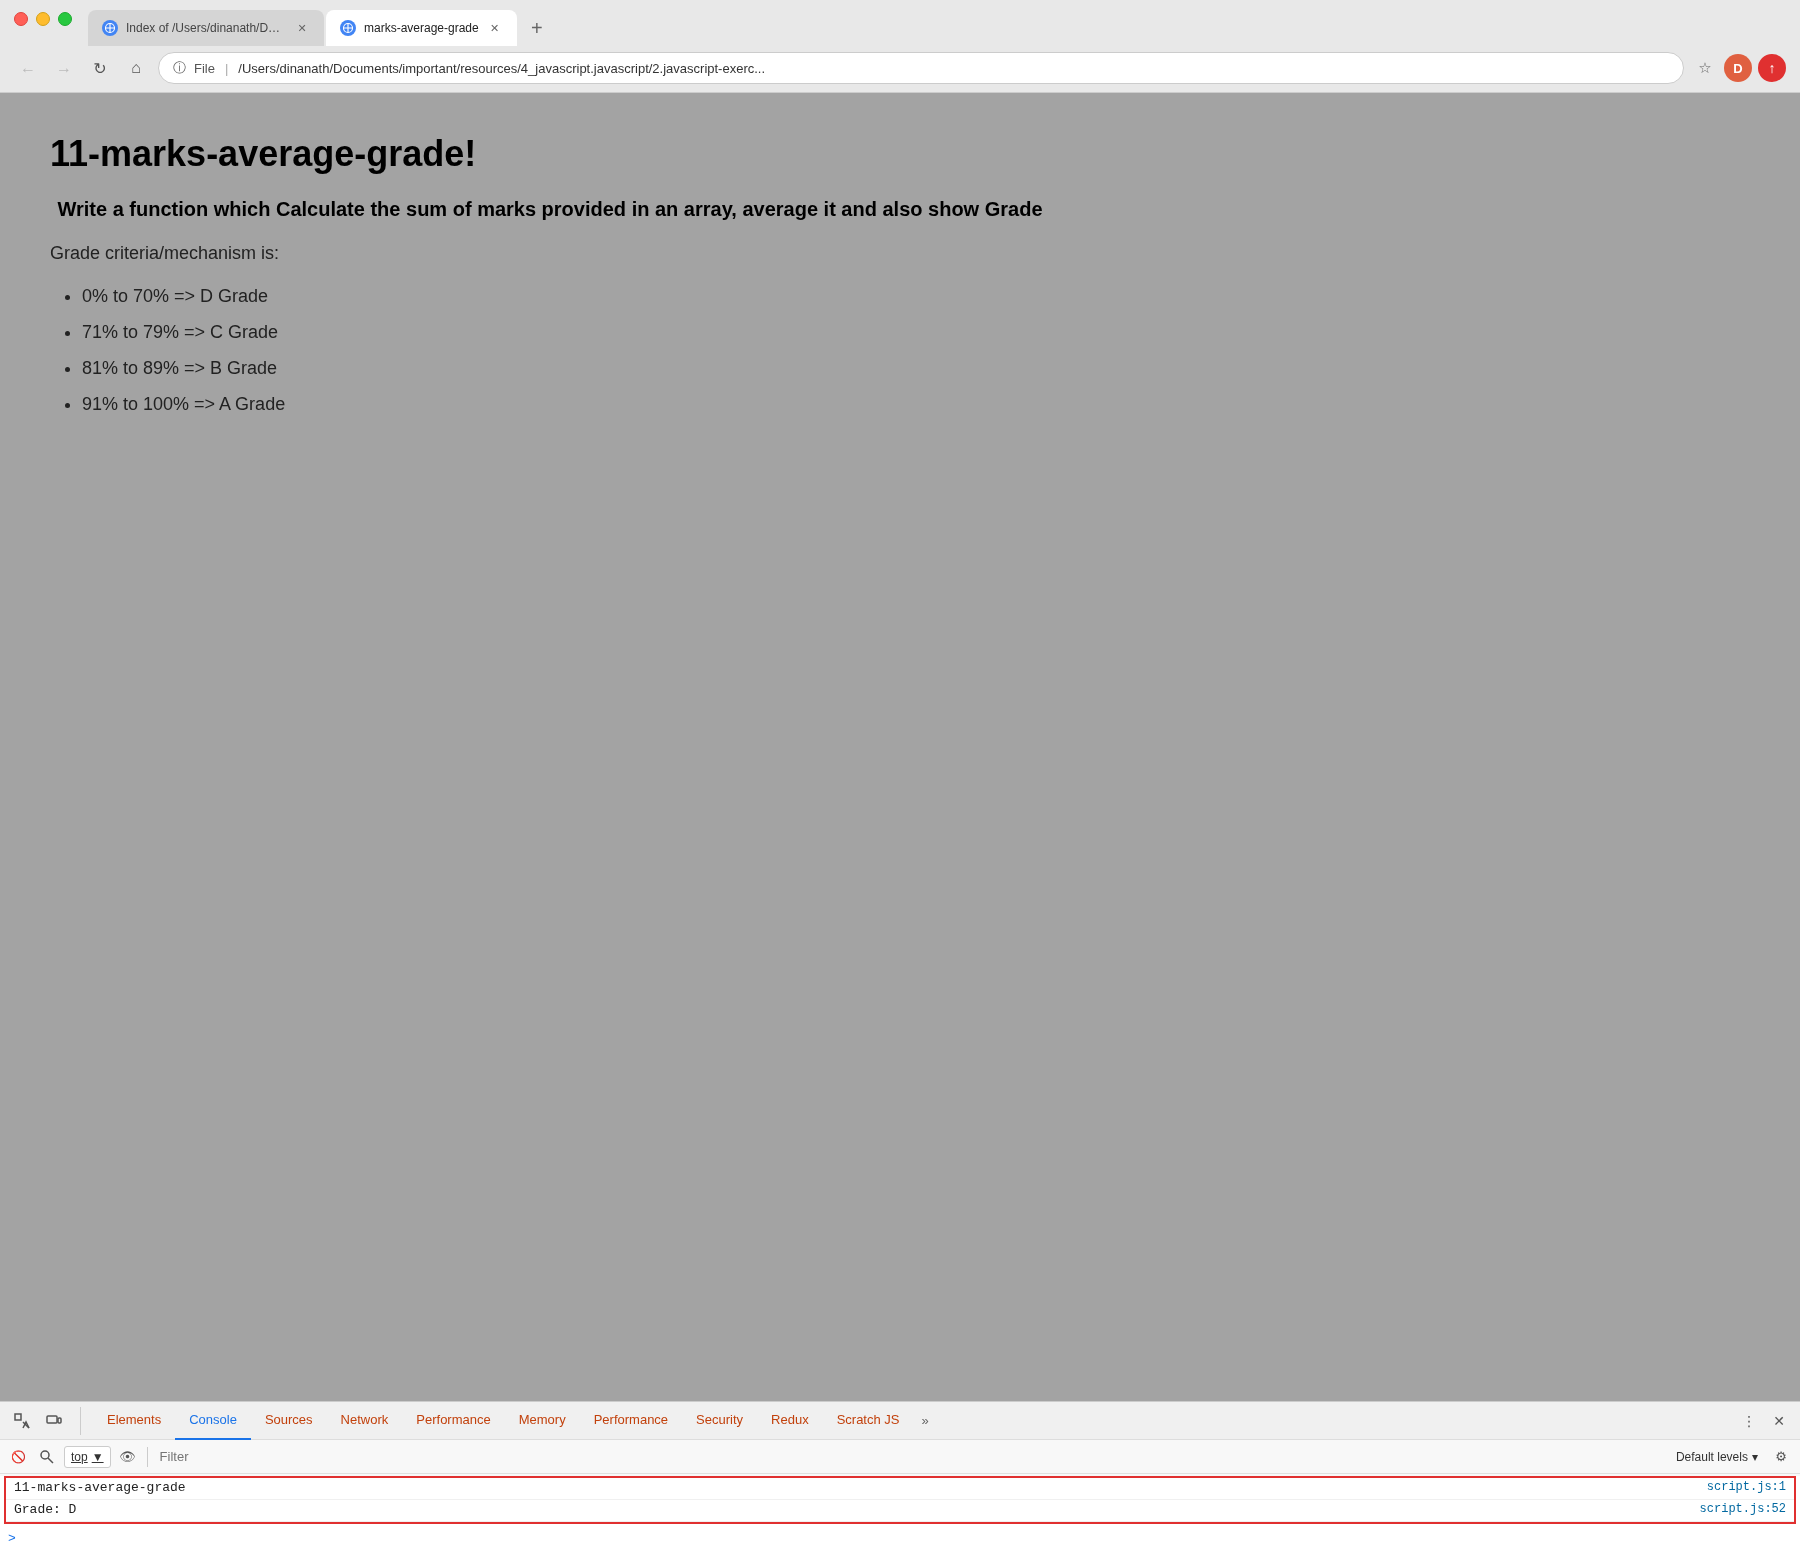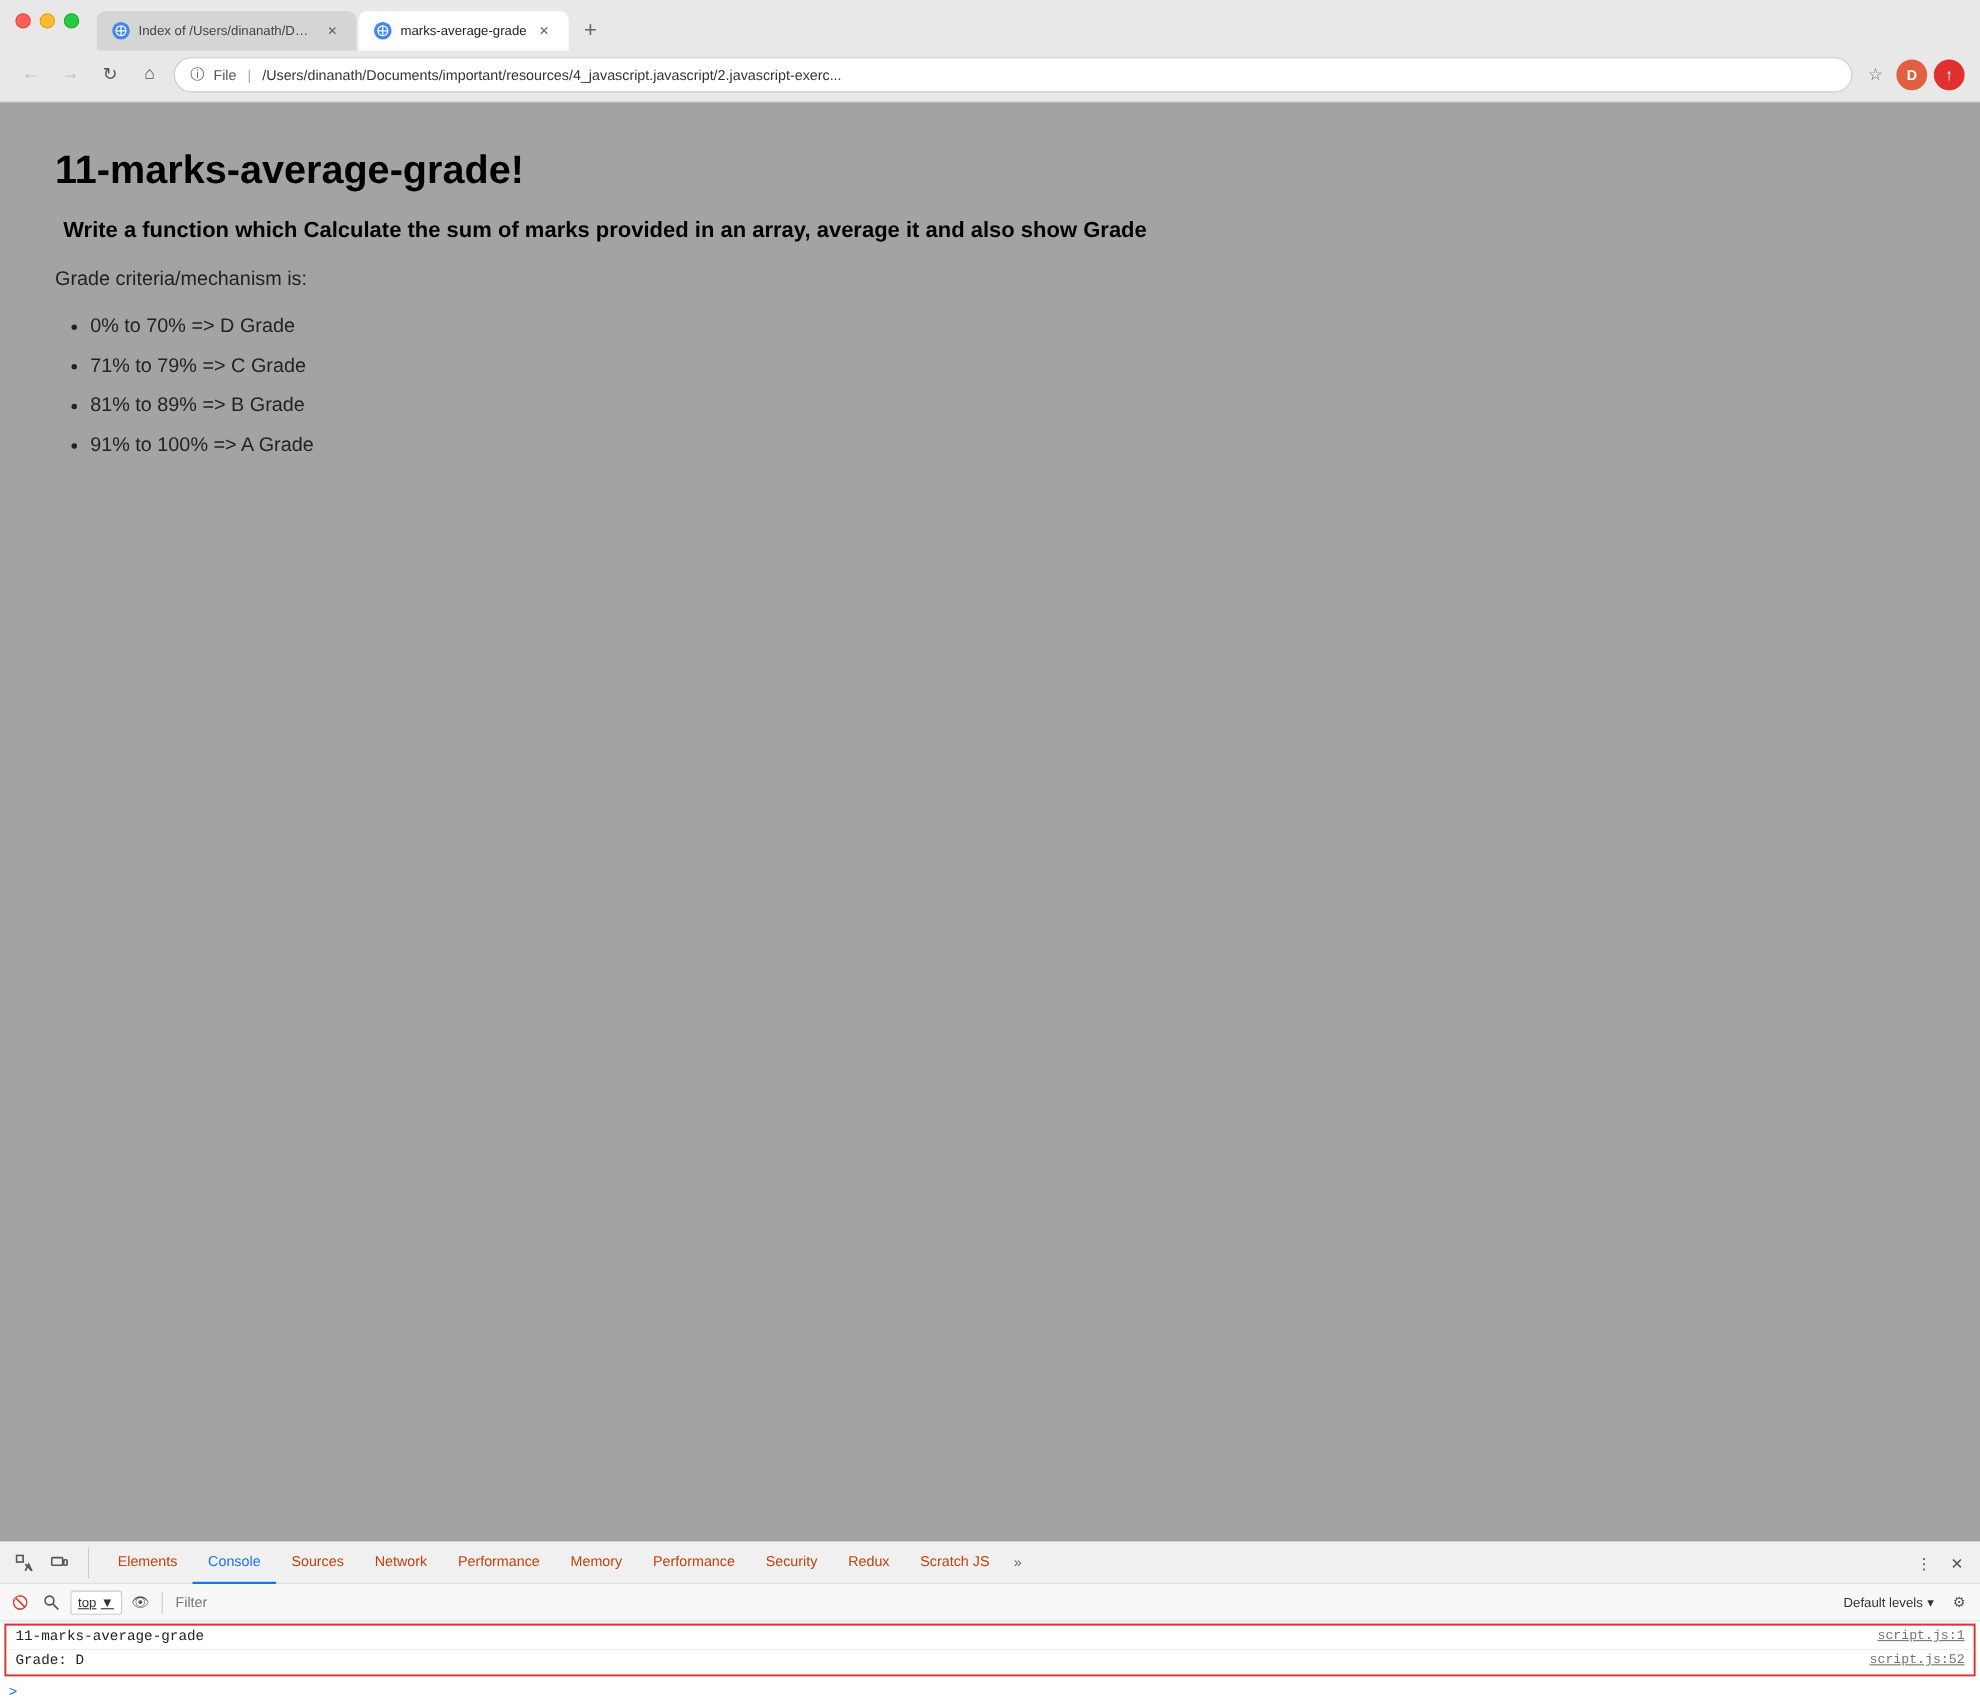--- a/index.html
+++ b/index.html
@@ -431,23 +431,22 @@
     .console-line.highlighted {
       background: white;
     }
 
     .console-line-text {
       color: #222;
       font-size: 13px;
     }
 
     .console-line-file {
-      color: #737373;
+      color: #0369a1;
       font-size: 12px;
-      text-decoration: underline;
       cursor: pointer;
       white-space: nowrap;
     }
 
     .console-prompt-line {
       display: flex;
       align-items: center;
       padding: 4px 8px;
       min-height: 24px;
     }

